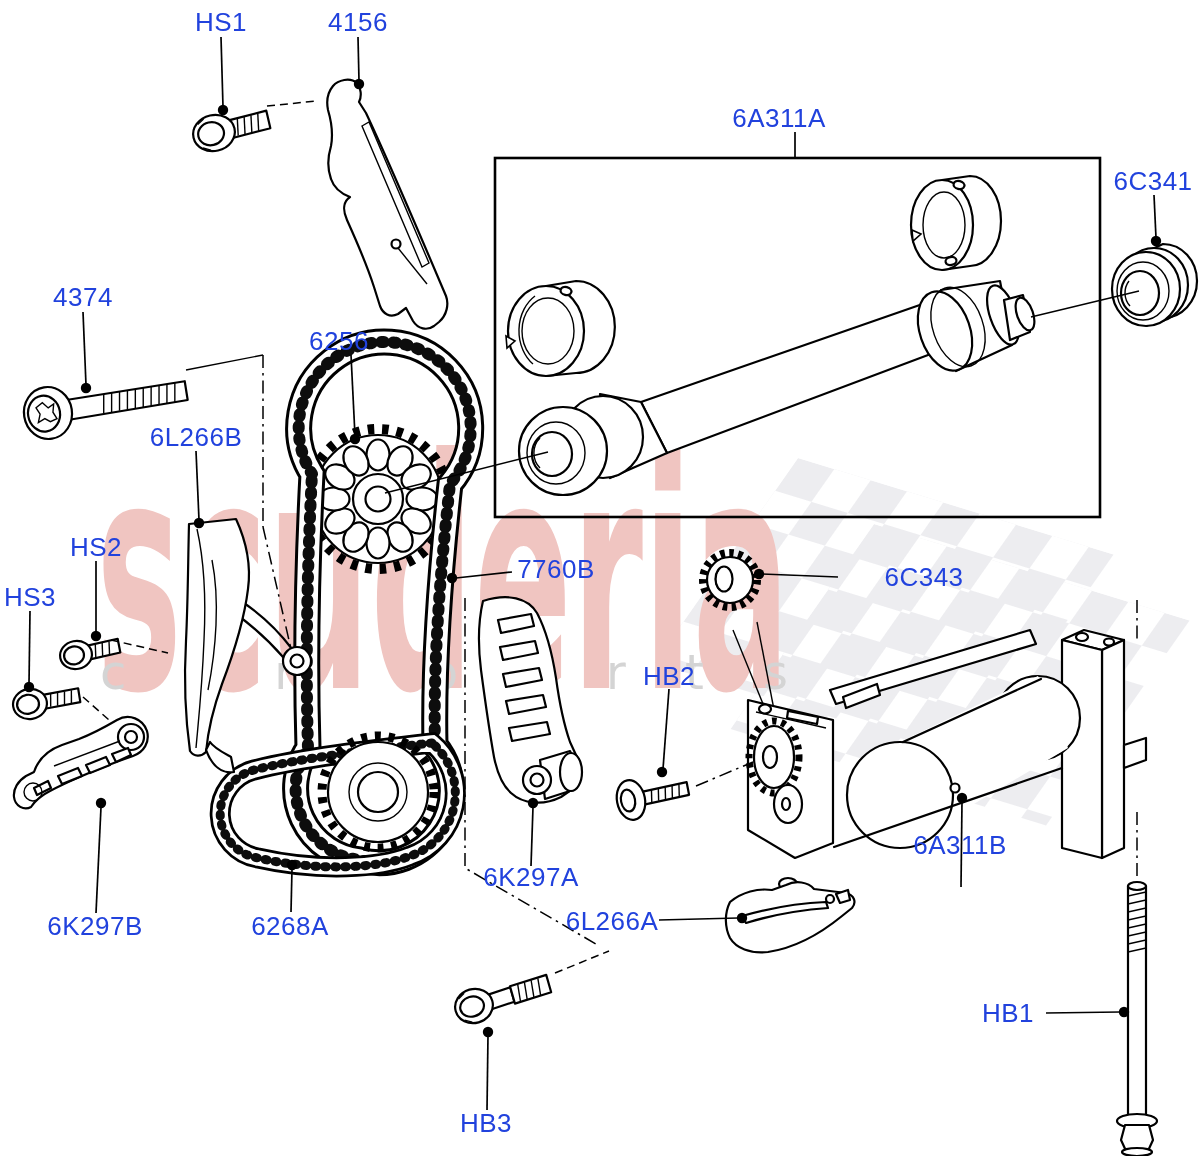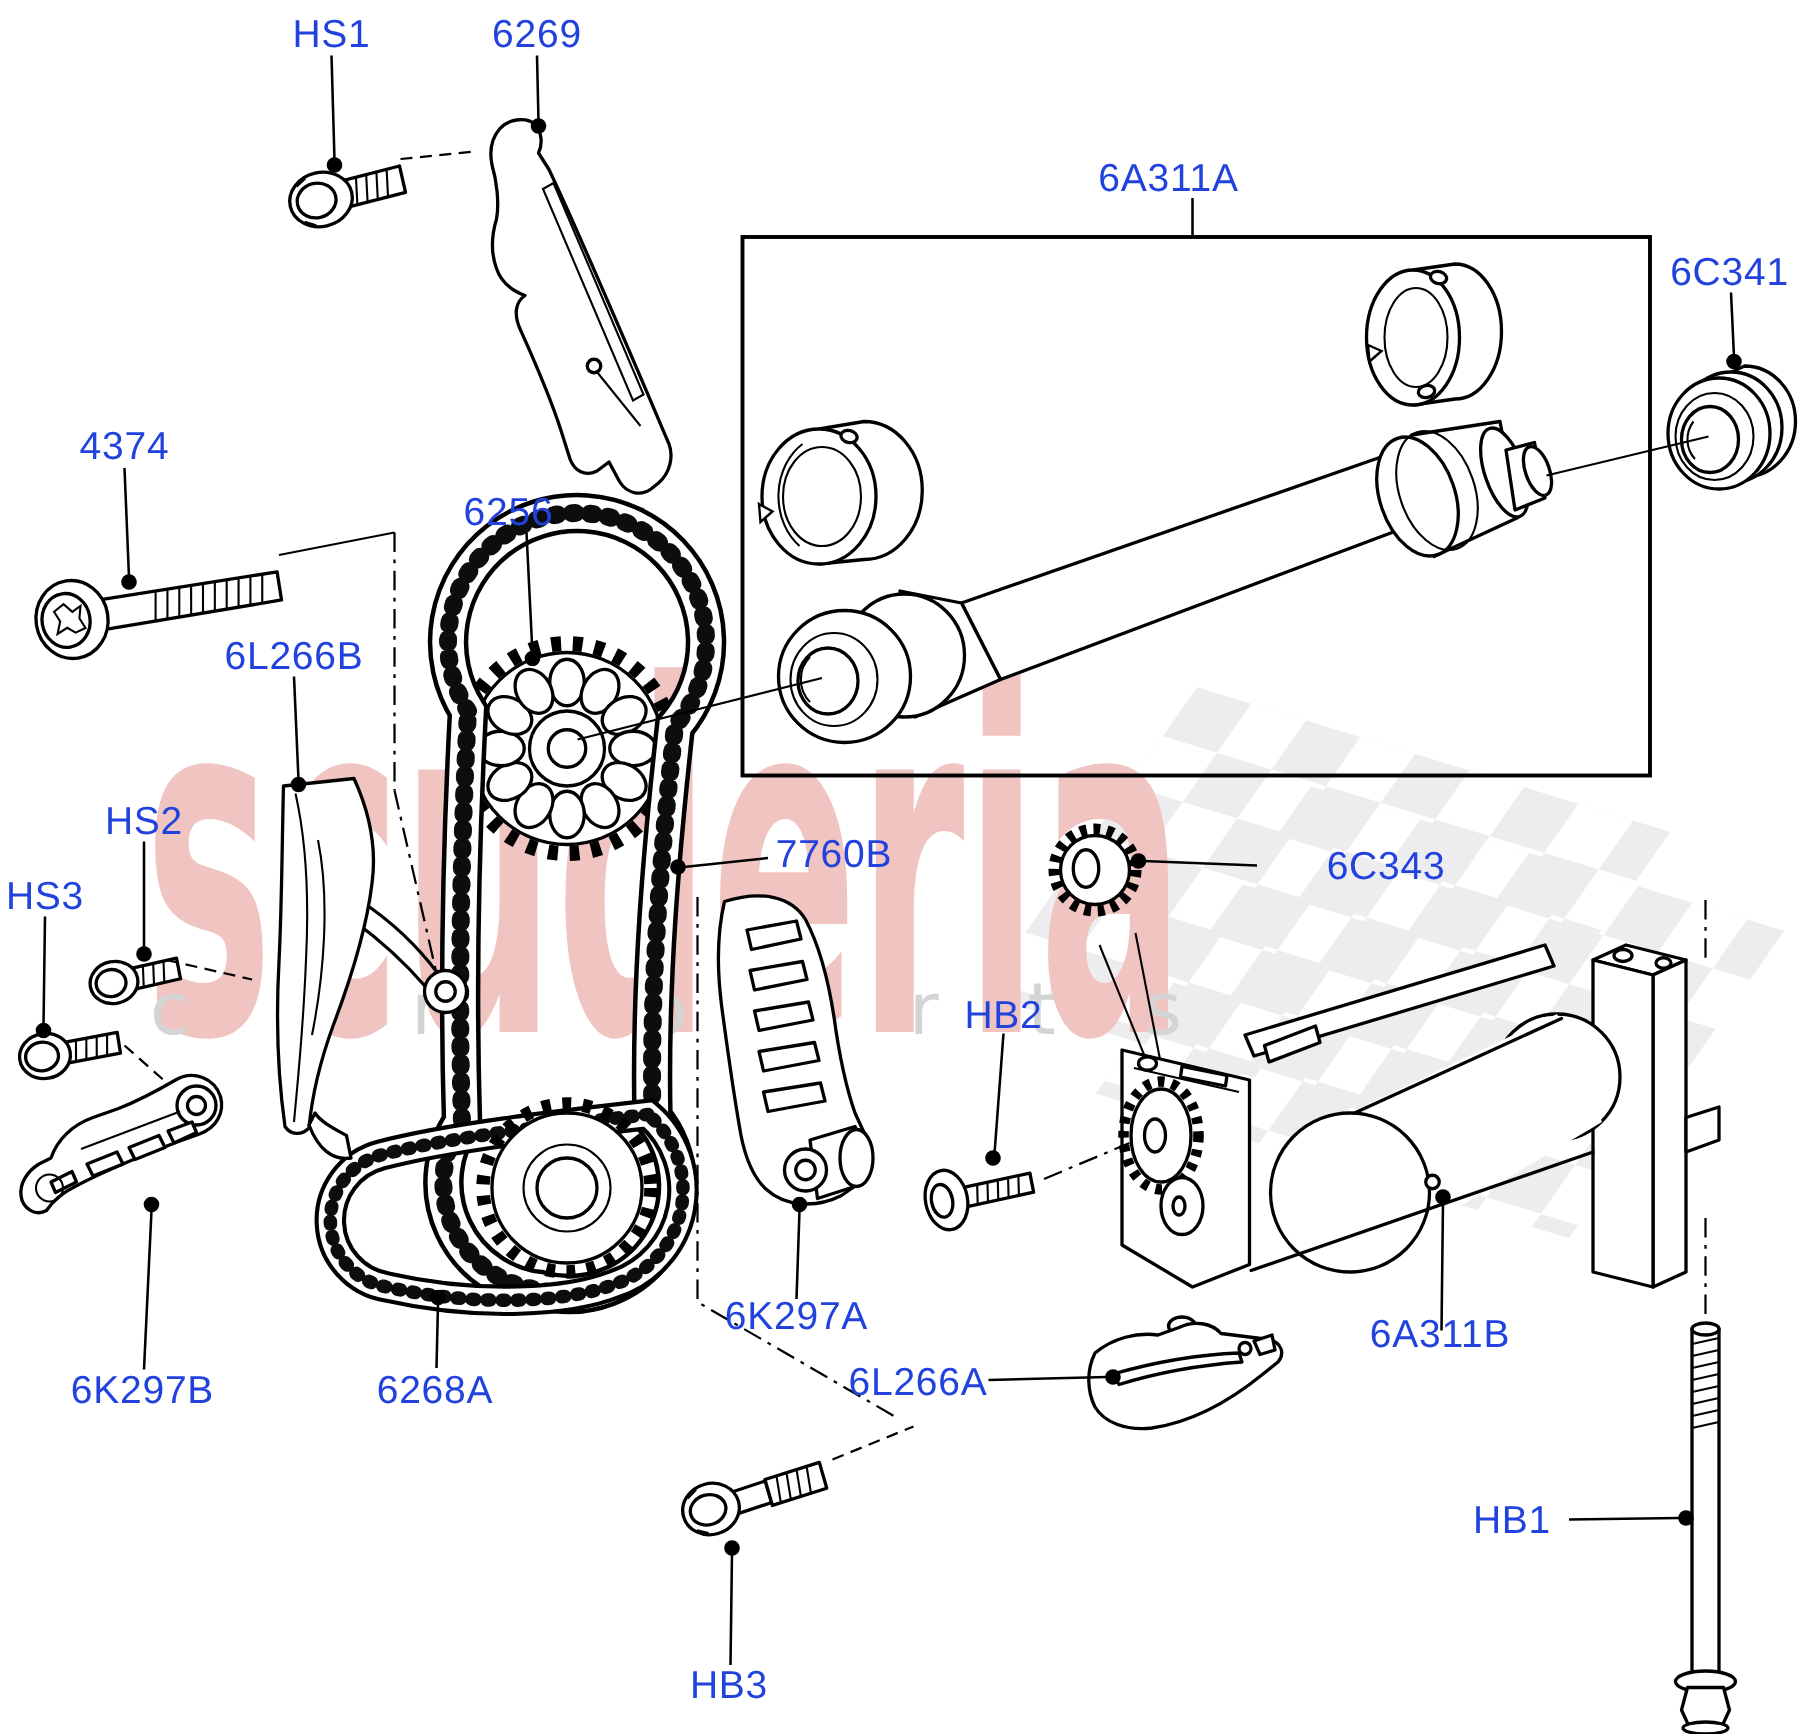--- a/index.html
+++ b/index.html
@@ -375,32 +375,32 @@
     <circle class="dot" cx="742" cy="918" r="5.2"></circle>
         <circle class="dot" cx="962" cy="798" r="5.2"></circle>
     <circle class="dot" cx="101" cy="803" r="5.2"></circle>
         <circle class="dot" cx="292" cy="865" r="5.2"></circle>
     <circle class="dot" cx="1124" cy="1012" r="5.2"></circle>
         <circle class="dot" cx="488" cy="1032" r="5.2"></circle>
   </g>
 </svg>
 
 <div class="part-label" style="left:221px;top:22px">HS1</div>
-<div class="part-label" style="left:358px;top:22px">6269</div>
+<div class="part-label" style="left:358px;top:22px">4156</div>
 <div class="part-label" style="left:779px;top:118px">6A311A</div>
 <div class="part-label" style="left:1153px;top:181px">6C341</div>
 <div class="part-label" style="left:83px;top:297px">4374</div>
 <div class="part-label" style="left:339px;top:341px">6256</div>
 <div class="part-label" style="left:196px;top:437px">6L266B</div>
 <div class="part-label" style="left:96px;top:547px">HS2</div>
 <div class="part-label" style="left:30px;top:597px">HS3</div>
 <div class="part-label" style="left:556px;top:569px">7760B</div>
 <div class="part-label" style="left:924px;top:577px">6C343</div>
 <div class="part-label" style="left:669px;top:676px">HB2</div>
 <div class="part-label" style="left:531px;top:877px">6K297A</div>
 <div class="part-label" style="left:612px;top:921px">6L266A</div>
-<div class="part-label" style="left:960px;top:889px">6A311B</div>
+<div class="part-label" style="left:960px;top:845px">6A311B</div>
 <div class="part-label" style="left:95px;top:926px">6K297B</div>
 <div class="part-label" style="left:290px;top:926px">6268A</div>
 <div class="part-label" style="left:1008px;top:1013px">HB1</div>
 <div class="part-label" style="left:486px;top:1123px">HB3</div>
 
 </div>
 
 </body></html>

